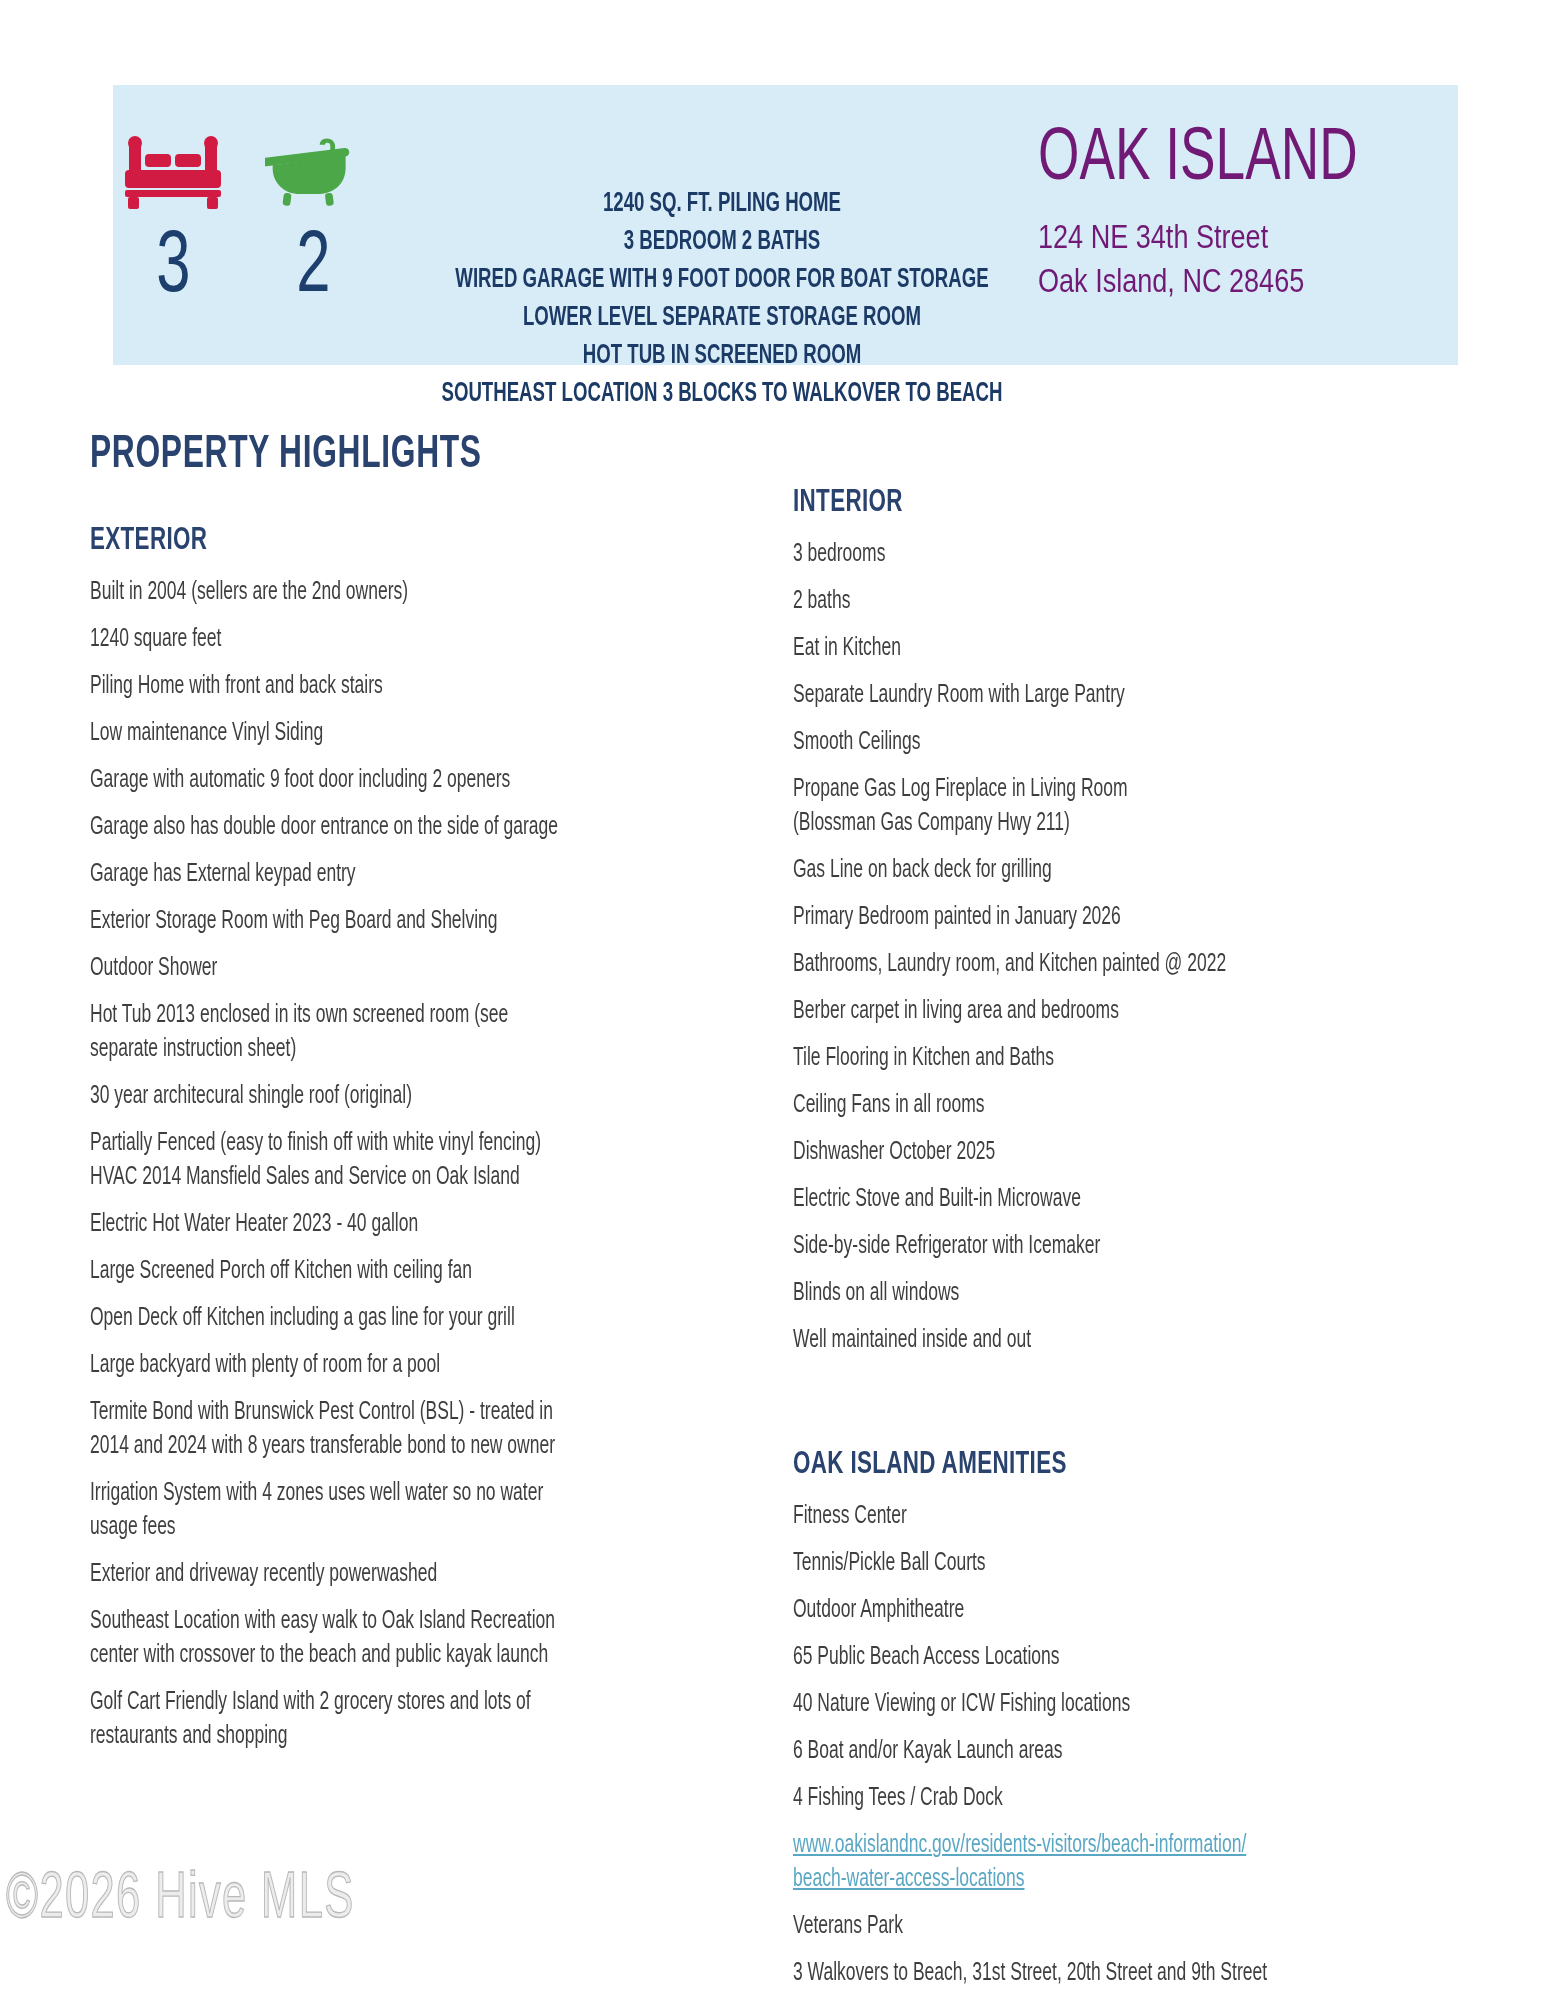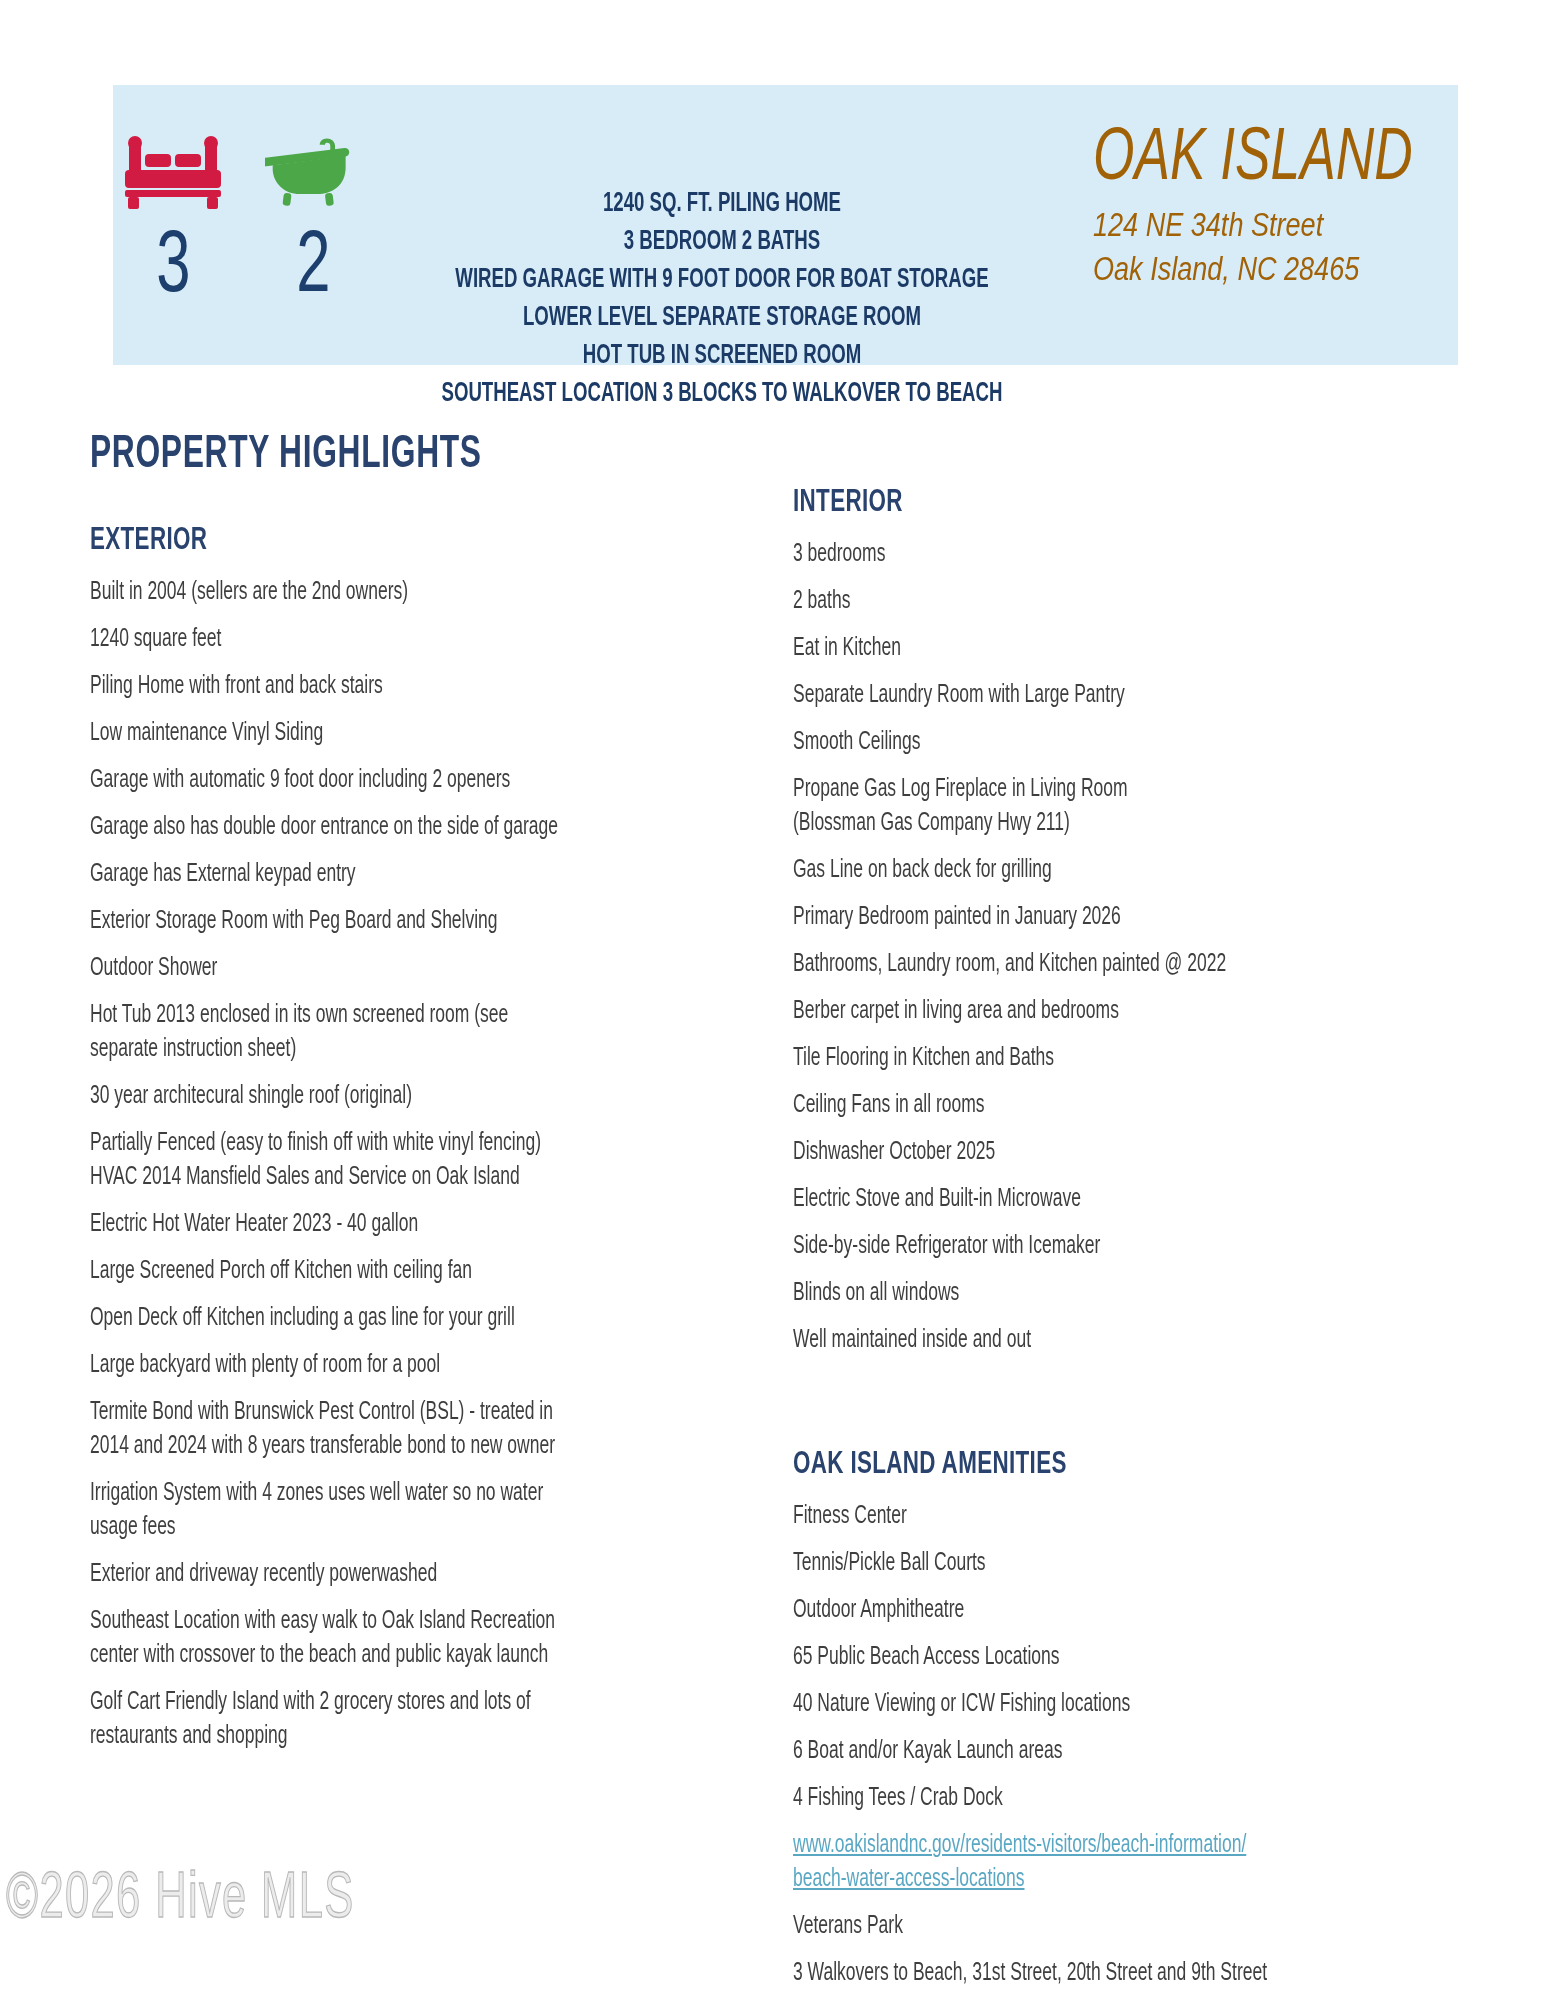--- a/index.html
+++ b/index.html
@@ -28,26 +28,26 @@
   }
   .band-center {
     position: absolute; left: 199px; top: 98px; width: 820px;
     text-align: center;
     transform: scaleX(0.69);
   }
   .band-line {
     font-size: 27px; font-weight: bold; line-height: 38px;
     color: #1b3a66; white-space: nowrap;
   }
-  .band-right { position: absolute; left: 980px; top: 26px; color: #a16207; font-style: italic; }
+  .band-right { position: absolute; left: 925px; top: 26px; color: #701a75; }
   .oak-title {
     font-size: 75px; line-height: 84px; font-weight: 400;
     transform: scaleX(0.71); transform-origin: left center; white-space: nowrap;
   }
-  .addr { margin-top: 8px; }
+  .addr { margin-top: 20px; }
   .addr-line {
     font-size: 33px; line-height: 44px;
     transform: scaleX(0.82); transform-origin: left center; white-space: nowrap;
   }
 
   
   .page-title {
     position: absolute; left: 90px; top: 424px;
     font-size: 46px; font-weight: 600; color: #29436e;
     transform: scaleX(0.69); transform-origin: left center; white-space: nowrap;

